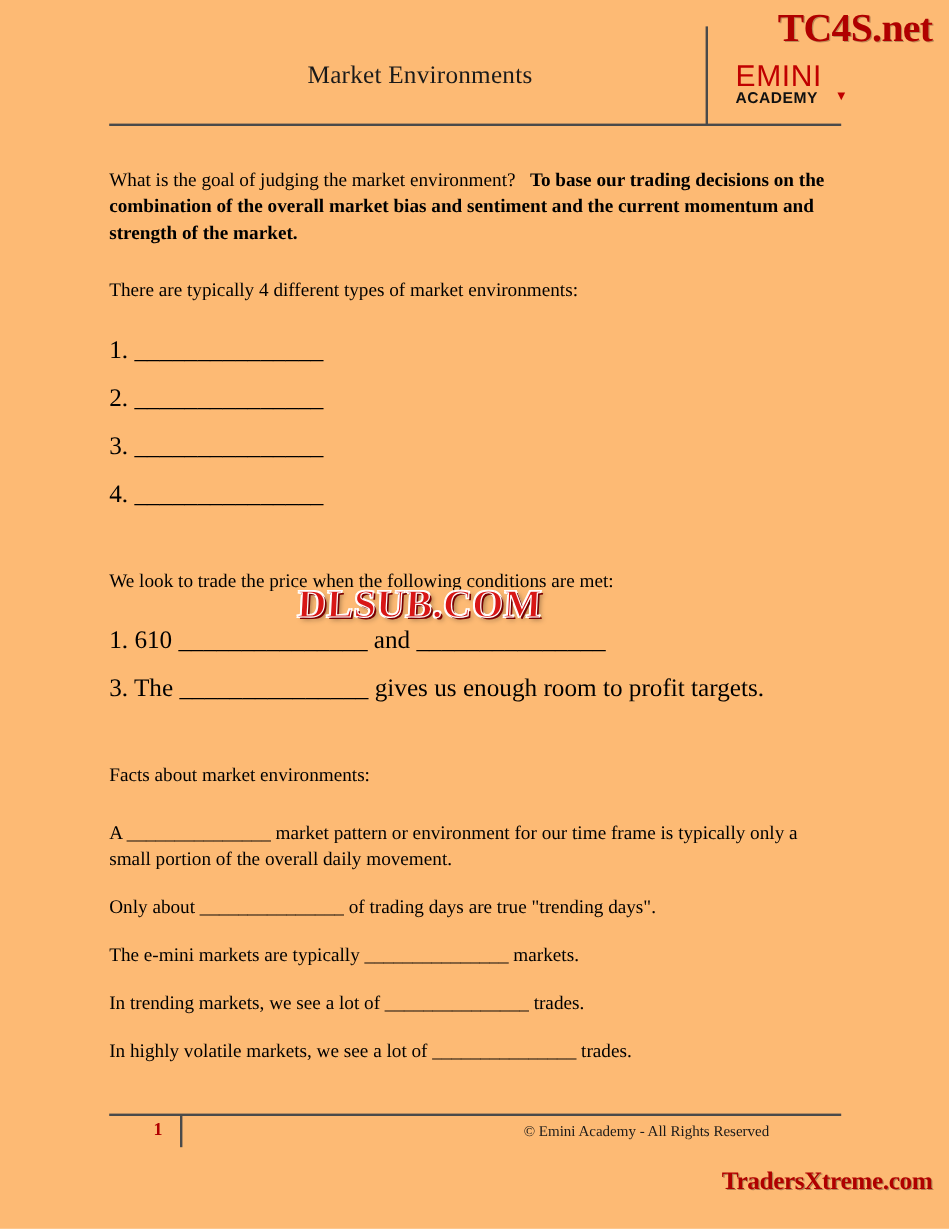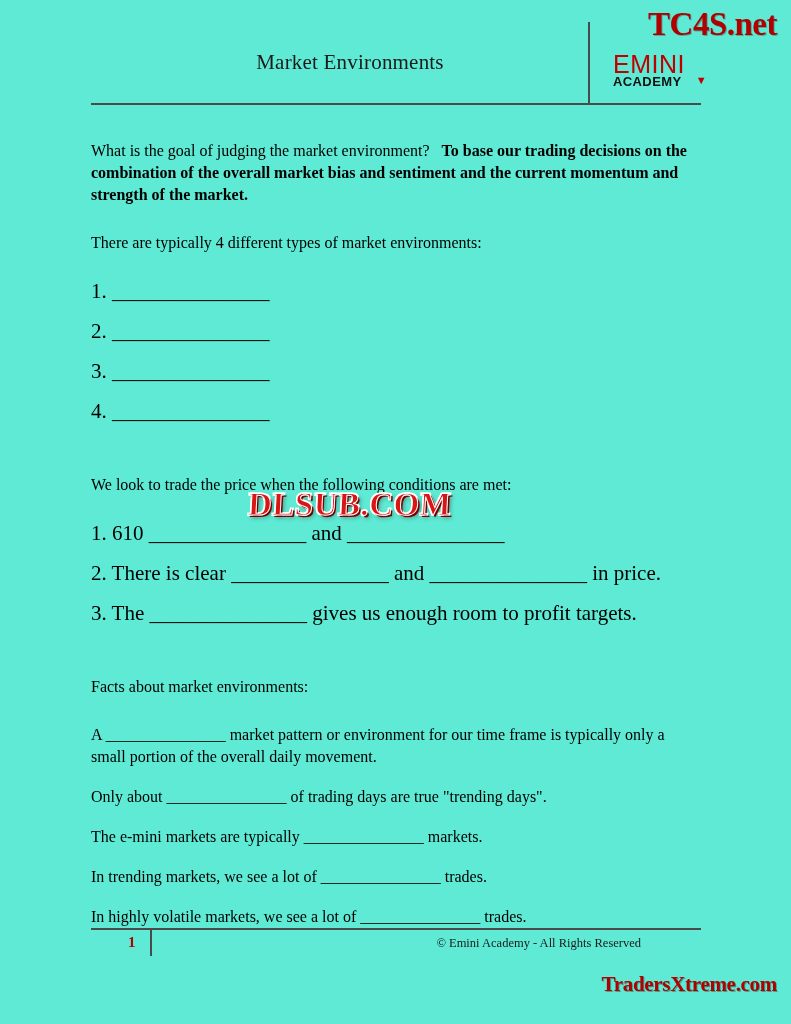--- a/index.html
+++ b/index.html
@@ -14,21 +14,21 @@
     font-family: "Liberation Serif", serif;
     color: #000000;
     overflow: hidden;
   }
 
   .page {
     position: absolute;
     left: 0; top: 0;
     width: 791px;
     height: 1024px;
-    background: #5eead4;
+    background: #fdba74;
   }
 
   
   .header {
     position: absolute;
     left: 0;
     top: 0;
     width: 791px;
     height: 112px;
   }
@@ -233,21 +233,20 @@
     <div class="numline">3. _______________</div>
     <div class="numline">4. _______________</div>
 
     <div class="sp-34"></div>
 
     <p class="para">We look to trade the price when the following conditions are met:</p>
 
     <div class="sp-26"></div>
 
     <div class="numline">1. 610 _______________ and _______________</div>
-    <div class="numline">2. There is clear _______________ and _______________ in price.</div>
     <div class="numline">3. The _______________ gives us enough room to profit targets.</div>
 
     <div class="sp-34"></div>
 
     <p class="para">Facts about market environments:</p>
 
     <div class="sp-26"></div>
 
     <p class="para">A _______________ market pattern or environment for our time frame is typically only a small portion of the overall daily movement.</p>
     <div class="sp-18"></div>

